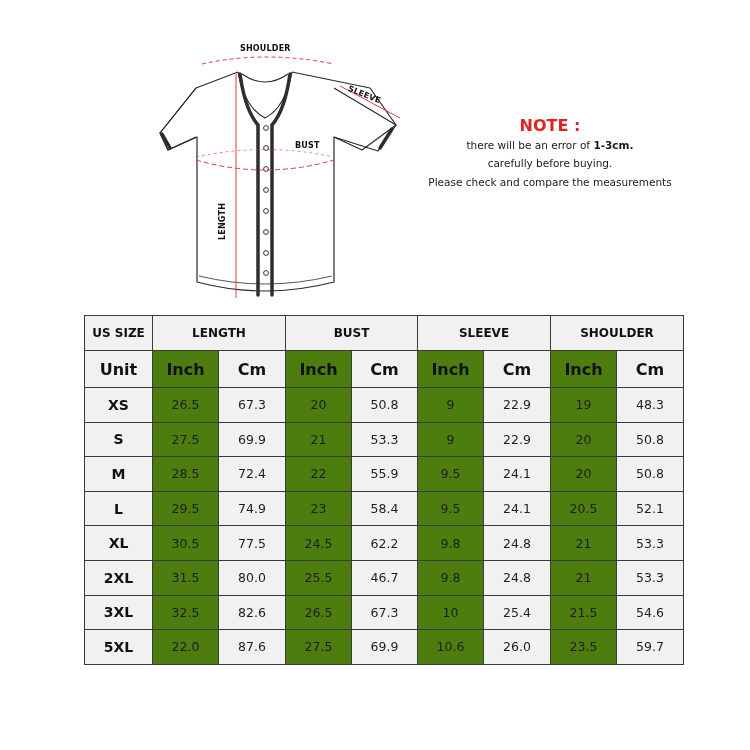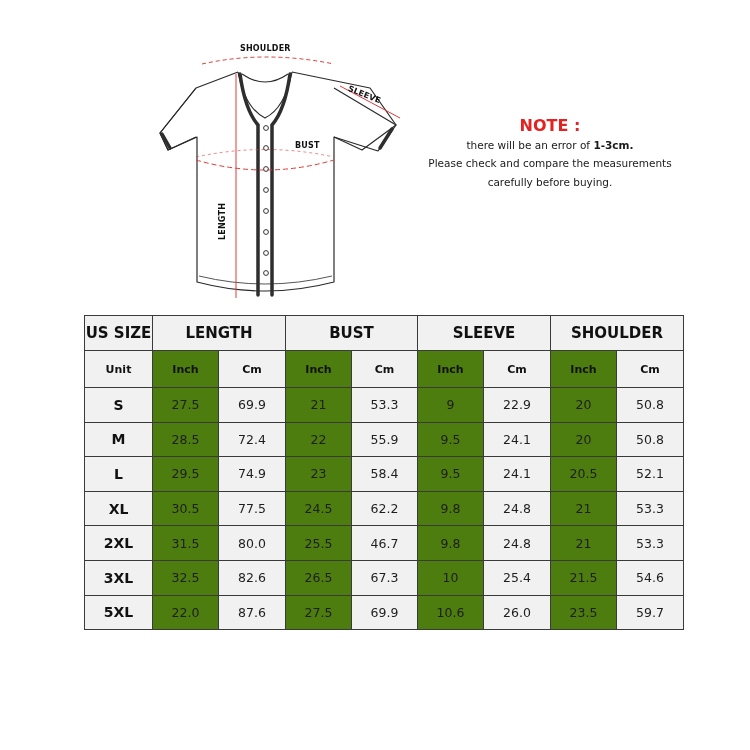--- a/index.html
+++ b/index.html
@@ -13,22 +13,22 @@
     .lbl-sleeve { left: 350px; top: 84px; transform: rotate(22deg); transform-origin: left top; }
     .lbl-bust { left: 295px; top: 141px; }
     .lbl-length { left: 218px; top: 240px; transform: rotate(-90deg); transform-origin: left top; }
 
     .note { position: absolute; left: 415px; top: 117px; width: 270px; text-align: center; font-family: "DejaVu Sans", sans-serif; font-size: 10.5px; line-height: 18.5px; color: #1a1a1a; }
     .note-title { color: #e32222; font-weight: bold; font-size: 16px; text-align: center; }
     .note b { font-weight: bold; }
 
     .size-table { position: absolute; left: 84px; top: 315px; border-collapse: collapse; table-layout: fixed; font-family: "DejaVu Sans", sans-serif; }
     .size-table td { border: 1.5px solid #3a3a3a; text-align: center; vertical-align: middle; padding: 0; font-size: 12.5px; color: #1e1e1e; }
-    .size-table tr.h1 td { height: 35px; background: #f1f1f1; font-weight: bold; font-size: 15px; color: #111; }
-    .size-table tr.h2 td { height: 37px; font-weight: bold; font-size: 11px; color: #111; }
+    .size-table tr.h1 td { height: 35px; background: #f1f1f1; font-weight: bold; font-size: 12px; color: #111; }
+    .size-table tr.h2 td { height: 37px; font-weight: bold; font-size: 16px; color: #111; }
     .size-table tr.row td { height: 34.6px; }
     .size-table td.size-cell { font-weight: bold; font-size: 14px; color: #111; background: #f1f1f1; }
     .size-table td.grey { background: #f1f1f1; }
     .size-table td.white { background: #4d7c0f; }
   </style>
 </head>
 <body>
 
 <div class="diagram">
   <svg width="750" height="305" viewBox="0 0 750 305">
@@ -74,22 +74,22 @@
   </svg>
   <span class="dlabel lbl-shoulder">SHOULDER</span>
   <span class="dlabel lbl-sleeve">SLEEVE</span>
   <span class="dlabel lbl-bust">BUST</span>
   <span class="dlabel lbl-length">LENGTH</span>
 </div>
 
 <div class="note">
   <div class="note-title">NOTE :</div>
   <div><span>there will be an error of </span><b>1-3cm.</b></div>
+  <div>carefully before buying.</div>
   <div>Please check and compare the measurements</div>
-  <div>carefully before buying.</div>
 </div>
 
 <table class="size-table">
   <colgroup>
     <col style="width:68px">
       <col style="width:66px">
       <col style="width:67px">
       <col style="width:66px">
       <col style="width:66px">
       <col style="width:66px">
@@ -110,20 +110,31 @@
     <td class="white">Inch</td>
     <td class="grey">Cm</td>
     <td class="white">Inch</td>
     <td class="grey">Cm</td>
     <td class="white">Inch</td>
     <td class="grey">Cm</td>
     <td class="white">Inch</td>
     <td class="grey">Cm</td>
   </tr>
   <tr class="row">
+    <td class="size-cell">XS</td>
+    <td class="white">26.5</td>
+    <td class="grey">67.3</td>
+    <td class="white">20</td>
+    <td class="grey">50.8</td>
+    <td class="white">9</td>
+    <td class="grey">22.9</td>
+    <td class="white">19</td>
+    <td class="grey">48.3</td>
+  </tr>
+  <tr class="row">
     <td class="size-cell">S</td>
     <td class="white">27.5</td>
     <td class="grey">69.9</td>
     <td class="white">21</td>
     <td class="grey">53.3</td>
     <td class="white">9</td>
     <td class="grey">22.9</td>
     <td class="white">20</td>
     <td class="grey">50.8</td>
   </tr>

